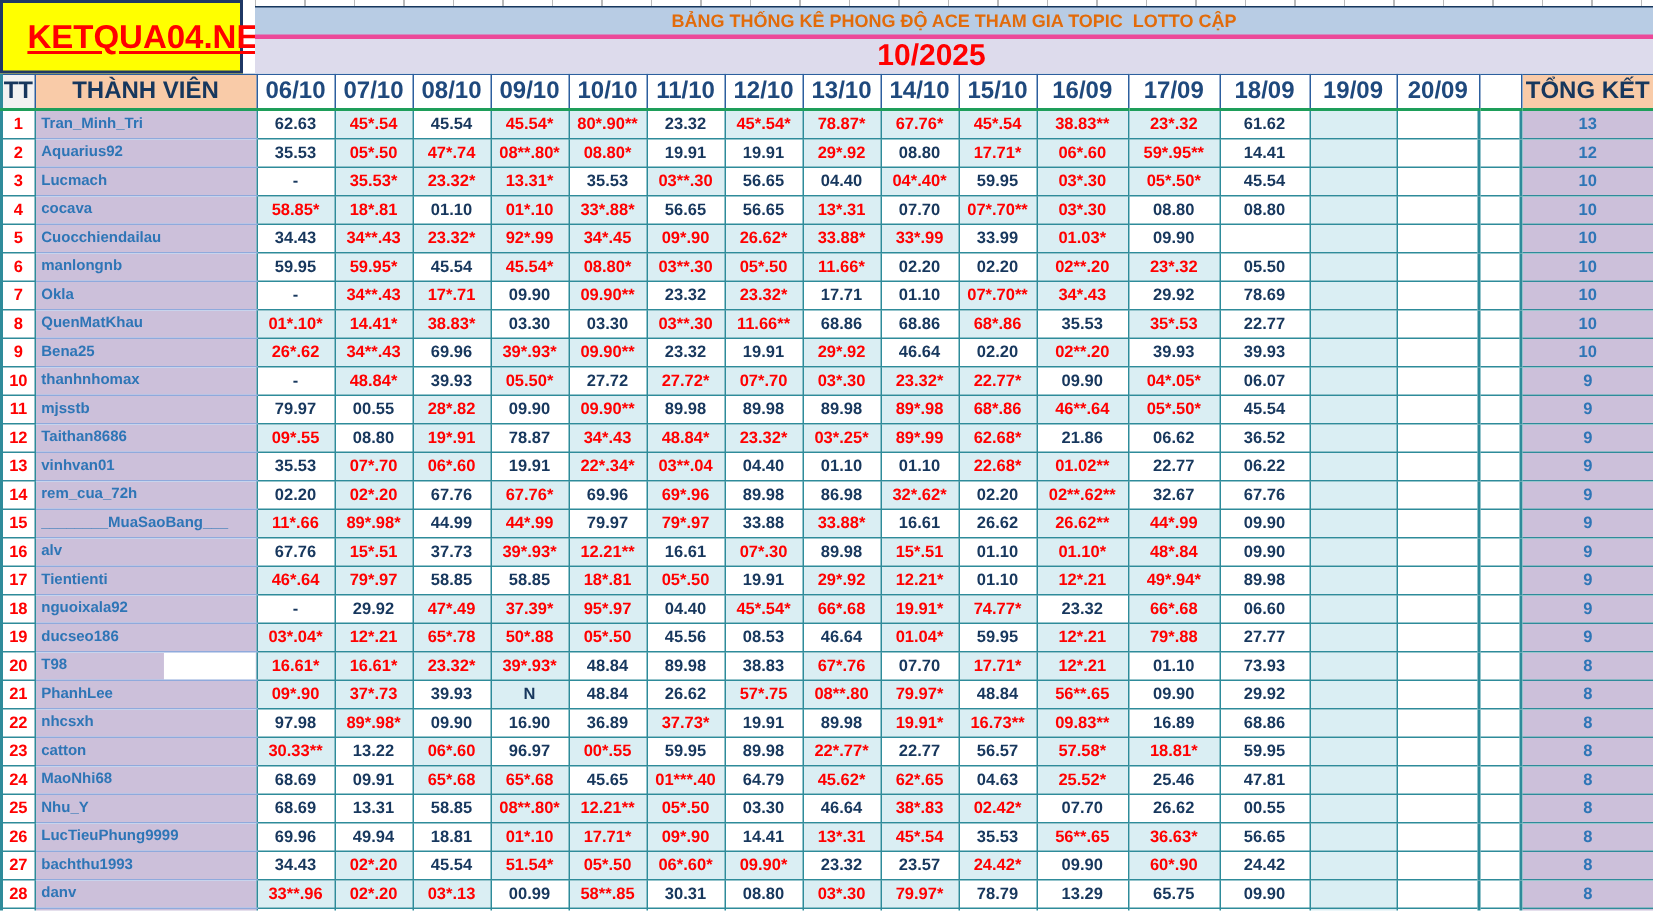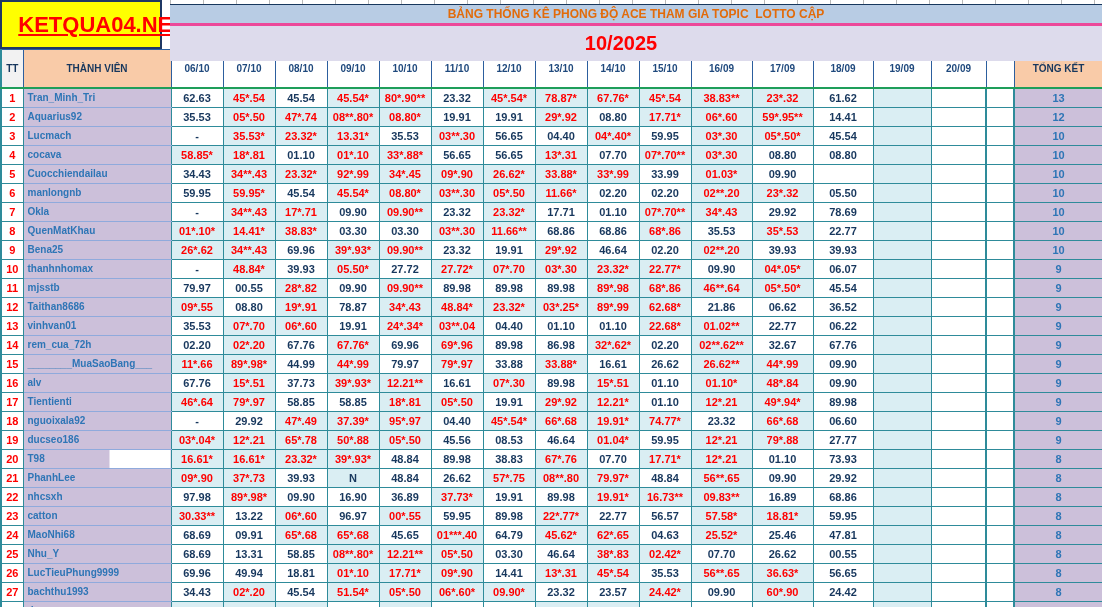--- a/index.html
+++ b/index.html
@@ -7,27 +7,27 @@
   .topbar{position:relative;width:1102px;height:49px;background:#fff;}
   .ticks{position:absolute;left:170px;top:0;right:0;height:4px;background:
     repeating-linear-gradient(90deg,#b9b9b9 0 1px,#ffffff 1px 33px);}
   .logo-box{position:absolute;left:0;top:0;width:162px;height:49px;background:#FFFF00;
     border:2px solid #1F3864;box-sizing:border-box;display:flex;align-items:center;justify-content:center;padding-left:42px;}
   .logo-box span{color:#FF0000;font-weight:bold;font-size:22px;text-decoration:underline;letter-spacing:0px;}
   .band1{position:absolute;left:170px;top:4px;right:0;height:22px;background:#B8CCE4;
     border-top:1px solid #17375D;border-bottom:3px solid #ec4899;box-sizing:border-box;
     display:flex;align-items:center;justify-content:center;}
   .band1 span{color:#E26B0A;font-weight:bold;font-size:12px;white-space:pre;}
-  .band2{position:absolute;left:170px;top:26px;right:0;height:35px;background:#DDDBEC;
+  .band2{position:absolute;left:170px;top:26px;right:0;height:23px;background:#DDDBEC;
     display:flex;align-items:center;justify-content:center;}
   .band2 span{color:#FF0000;font-weight:bold;font-size:20px;margin-right:30px;}
   table{border-collapse:collapse;table-layout:fixed;width:1100px;border-left:2px solid #2E8B9A;}
   th,td{box-sizing:border-box;overflow:hidden;white-space:nowrap;text-align:center;padding:0;}
-  th{height:38px;border:1px solid #2C5F9E;border-bottom:2px solid #1E9E5A;background:#fff;
-     color:#1F497D;font-size:10px;font-weight:bold;}
+  th{height:23px;border:1px solid #2C5F9E;border-bottom:2px solid #1E9E5A;background:#fff;
+     color:#1F497D;font-size:16px;font-weight:bold;}
   th.h-tt{background:#F2F2F2;color:#17375D;}
   th.h-mem,th.h-tot{background:#F9CBA8;color:#17375D;}
   td{height:19px;border:1px solid #2E8B9A;font-size:11px;font-weight:bold;line-height:18px;}
   td.tt{color:#FF0000;background:#fff;}
   td.mem{background:#CCC0DA;color:#2E75B6;text-align:left;padding-left:4px;font-size:10px;
      border-top-color:#8FAADC;border-bottom-color:#8FAADC;}
   td.mem.u{}
   td.mem.split{background:linear-gradient(90deg,#CCC0DA 0 86px,#fff 86px);}
   td.p{color:#17375D;background:#fff;}
   td.s{color:#FF0000;background:#DAEEF3;}
@@ -351,21 +351,21 @@
         <td class="nar"></td>
         <td class="tot">9</td>
       </tr>
       <tr>
         <td class="tt">13</td>
         <td class="mem u">vinhvan01</td>
         <td class="p">35.53</td>
         <td class="s">07*.70</td>
         <td class="s">06*.60</td>
         <td class="p">19.91</td>
-        <td class="s">24*.34*</td>
+        <td class="s">22*.34*</td>
         <td class="s">03**.04</td>
         <td class="p">04.40</td>
         <td class="p">01.10</td>
         <td class="p">01.10</td>
         <td class="s">22.68*</td>
         <td class="s">01.02**</td>
         <td class="p">22.77</td>
         <td class="p">06.22</td>
         <td class="e19"></td>
         <td class="e20"></td>

